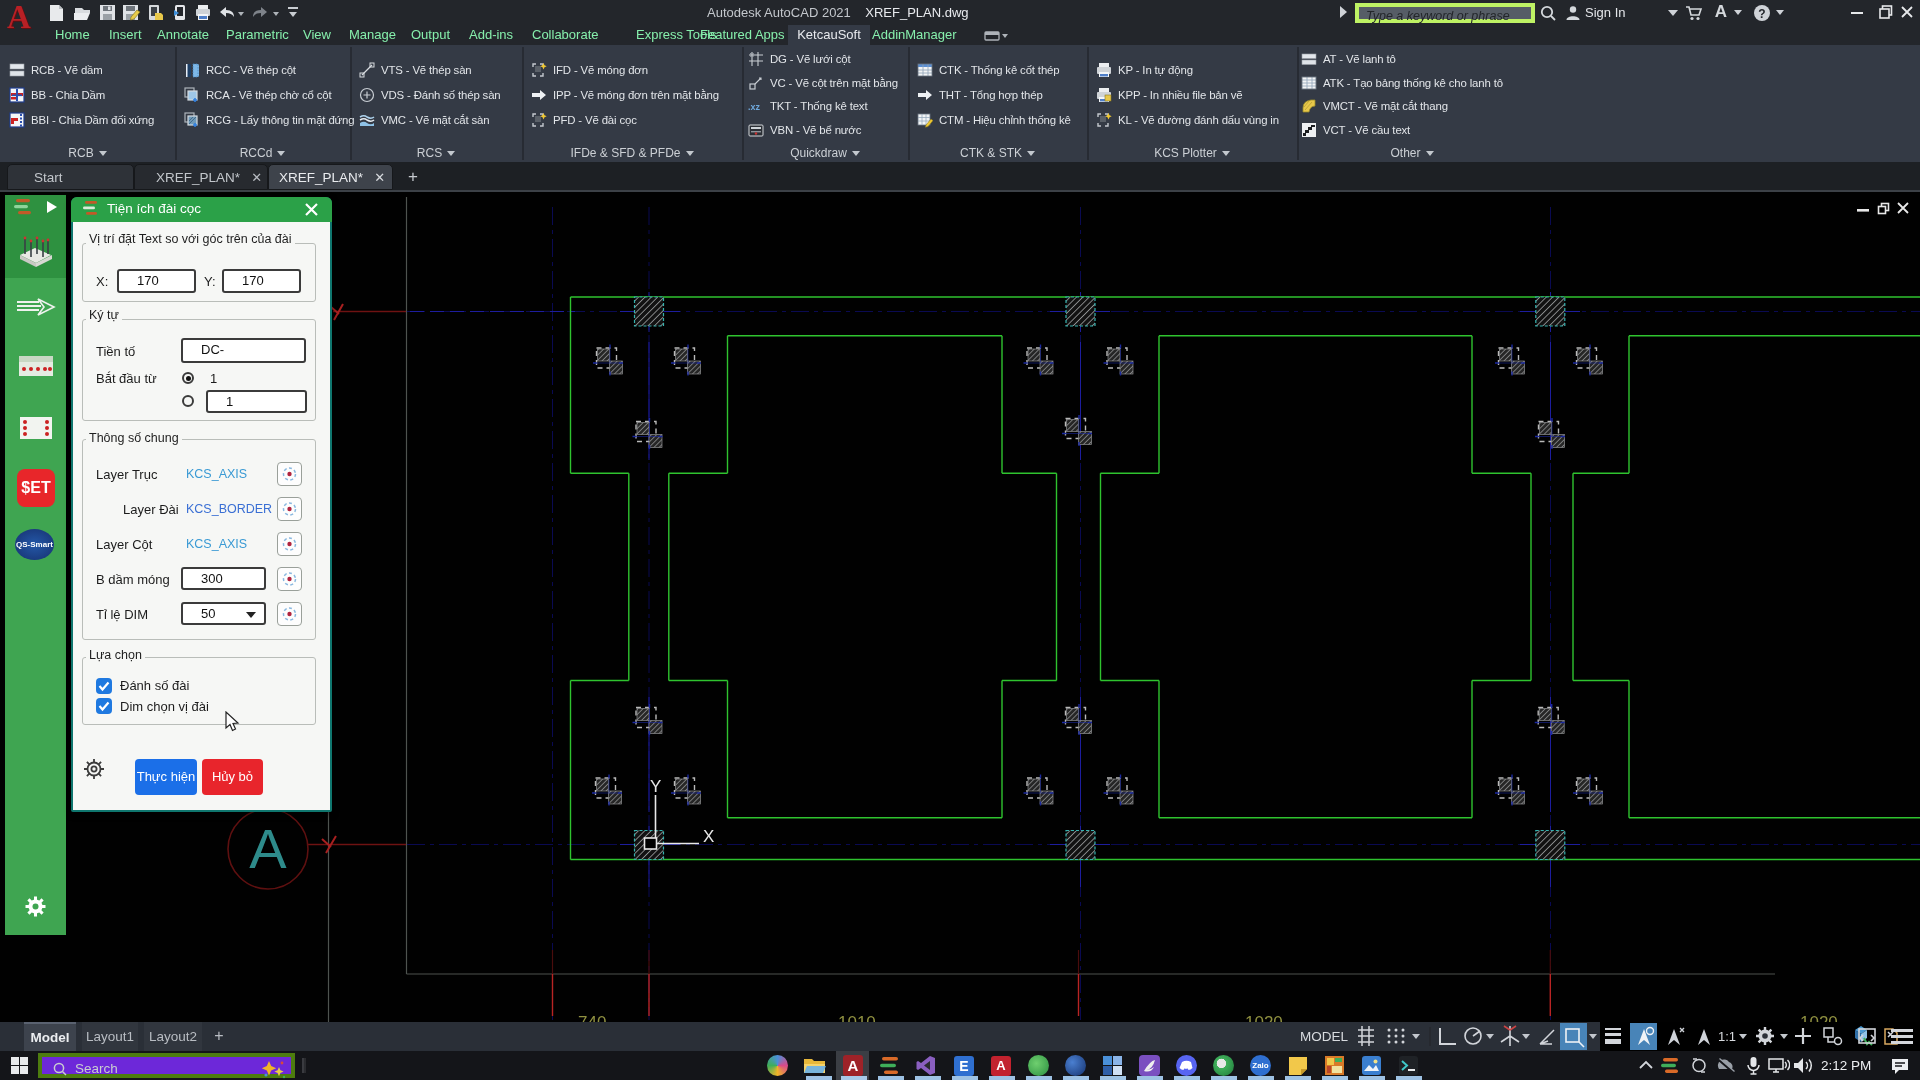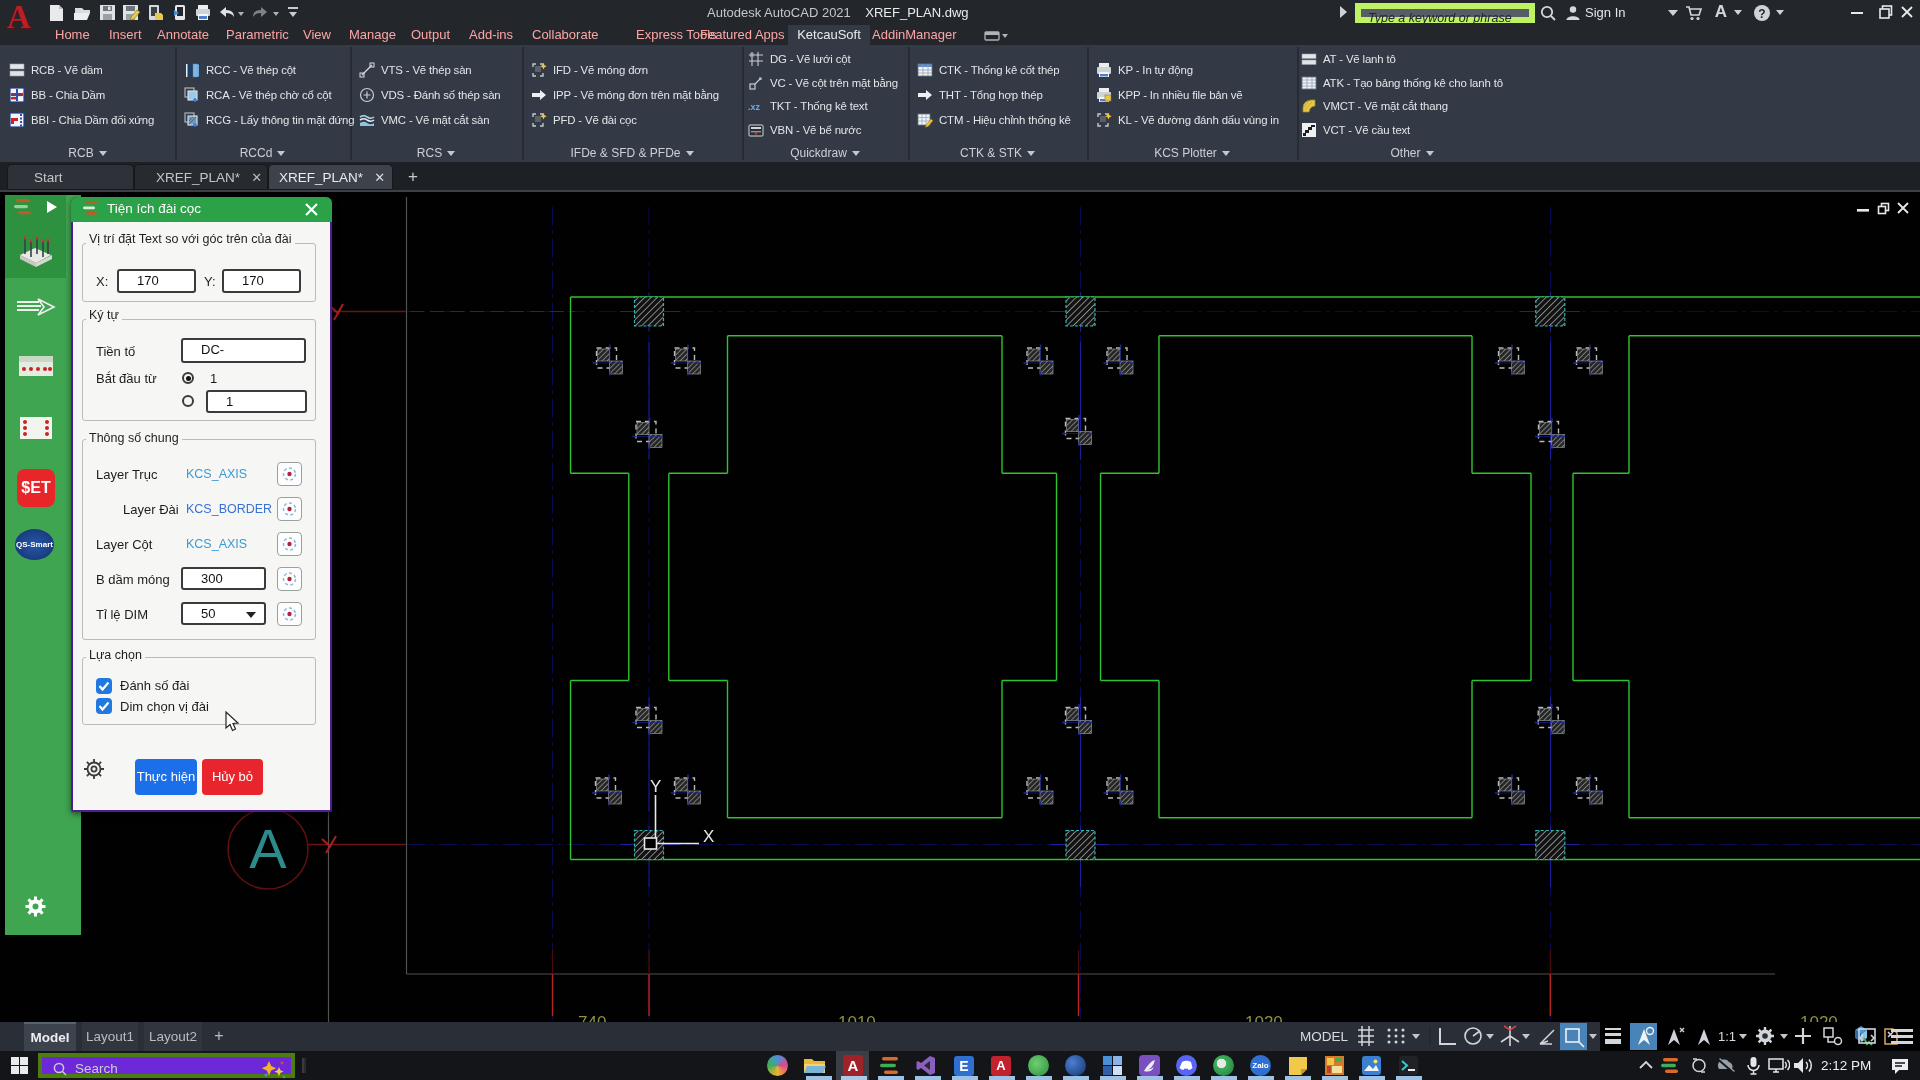--- a/index.html
+++ b/index.html
@@ -4,21 +4,21 @@
 <style>
   * { margin:0; padding:0; box-sizing:border-box; }
   html,body { width:1920px; height:1080px; overflow:hidden; background:#000; }
   body { font-family:"Liberation Sans", sans-serif; }
   #app { position:absolute; left:0; top:0; width:1920px; height:1080px; background:#000; }
   .abs { position:absolute; }
 
   
   #titlebar { position:absolute; left:0; top:0; width:1920px; height:25px; background:#23262b; }
   #menurow { position:absolute; left:0; top:25px; width:1920px; height:20px; background:#23262b; }
-  .mtab { position:absolute; top:0; height:20px; line-height:20px; color:#fca5a5; font-size:13px; }
+  .mtab { position:absolute; top:0; height:20px; line-height:20px; color:#86efac; font-size:13px; }
   .mtab.active { background:#343a45; color:#e8eaee; }
 
   
   #ribbon { position:absolute; left:0; top:45px; width:1920px; height:117px; background:#343a45; }
   .rsep { position:absolute; top:2px; width:2px; height:113px; background:#272b33; }
   .ritem { position:absolute; height:20px; }
   .ritem .ic { position:absolute; left:0; top:2px; width:16px; height:16px; }
   .ritem .tx { position:absolute; left:22px; top:0; height:20px; line-height:20px; white-space:nowrap; color:#e2e5e9; font-size:11.4px; letter-spacing:-0.15px; }
   .rfoot { position:absolute; top:99px; height:18px; line-height:18px; text-align:center; color:#ccd0d5; font-size:12px; white-space:nowrap; }
   .rfoot .car { display:inline-block; width:0; height:0; border-left:4px solid transparent; border-right:4px solid transparent; border-top:5px solid #c3c8ce; margin-left:5px; vertical-align:middle; }
@@ -30,24 +30,24 @@
 
   
   #canvas { position:absolute; left:0; top:192px; width:1920px; height:830px; background:#010101; }
 
   
   #statusbar { position:absolute; left:0; top:1022px; width:1600px; height:29px; background:#2a2f37; }
   
   #taskbar { position:absolute; left:0; top:1051px; width:1920px; height:29px; background:#141519; }
 
   
-  #sidebar { position:absolute; left:5px; top:195px; width:76px; height:740px; background:#3fa551; }
+  #sidebar { position:absolute; left:5px; top:195px; width:61px; height:740px; background:#3fa551; }
 
   
-  #dialog { position:absolute; left:71px; top:197px; width:261px; height:615px; background:#f6f7f5; border:2px solid #4c1d95; border-radius:6px 6px 2px 2px; box-shadow:0 2px 6px rgba(0,0,0,.5); }
+  #dialog { position:absolute; left:71px; top:197px; width:261px; height:615px; background:#f6f7f5; border:2px solid #0f766e; border-radius:6px 6px 2px 2px; box-shadow:0 2px 6px rgba(0,0,0,.5); }
   #dlg-title { position:absolute; left:-2px; top:-2px; width:261px; height:25px; background:#2ba148; border-radius:6px 6px 0 0; }
   .grp { position:absolute; border:1px solid #b9bdb9; border-radius:3px; }
   .grplab { position:absolute; background:#f6f7f5; color:#1e1e1e; font-size:12.5px; padding:0 3px; white-space:nowrap; }
   .dlbl { position:absolute; color:#1c1c1c; font-size:13px; white-space:nowrap; }
   .dinp { position:absolute; background:#fff; border:2px solid #3b3b3b; border-radius:3px; color:#111; font-size:13px; line-height:20px; padding-left:18px; }
   .layval { position:absolute; font-size:12.5px; }
   .pickbtn { position:absolute; width:25px; height:24px; background:#fdfdfd; border:1px solid #9aa09a; border-radius:4px; }
 </style>
 </head>
 <body>
@@ -113,21 +113,21 @@
           <path d="M1,3 l3,4 3,-4z" fill="#aeb3b9"></path>
         </g>
 
       <g transform="translate(238,0)">
           <rect x="2" y="4" width="10" height="2" fill="#c9cdd2"></rect>
           <path d="M3,9 l4,5 4,-5z" fill="#c9cdd2"></path>
         </g>
     </svg>
     <div class="abs" style="left:707px;top:0;height:25px;line-height:25px;font-size:13px;color:#c3c7cc;">Autodesk AutoCAD 2021&nbsp;&nbsp;&nbsp; <span style="color:#e8eaee">XREF_PLAN.dwg</span></div>
     <div class="abs" style="left:1340px;top:6px;width:0;height:0;border-top:6px solid transparent;border-bottom:6px solid transparent;border-left:7px solid #cfd3d8;"></div>
-    <div class="abs" style="left:1355px;top:3px;width:180px;height:20px;background:#565d66;border:6px solid #bef264;color:#23262a;font-size:12.5px;font-style:italic;line-height:18px;padding-left:7px;">Type a keyword or phrase</div>
+    <div class="abs" style="left:1355px;top:3px;width:180px;height:20px;background:#565d66;border:4px solid #bef264;color:#23262a;font-size:12.5px;font-style:italic;line-height:18px;padding-left:7px;">Type a keyword or phrase</div>
     <svg class="abs" style="left:1539px;top:4px;" width="18" height="18" viewBox="0 0 18 18">
         <circle cx="8" cy="8" r="5.2" fill="none" stroke="#d4d8dc" stroke-width="1.8"></circle>
         <line x1="12" y1="12" x2="16" y2="16" stroke="#d4d8dc" stroke-width="1.8"></line>
       </svg>
     <svg class="abs" style="left:1564px;top:4px;" width="18" height="18" viewBox="0 0 18 18">
         <circle cx="9" cy="5.5" r="3.2" fill="#d4d8dc"></circle>
         <path d="M2.5,16 c0,-5 13,-5 13,0 z" fill="#d4d8dc"></path>
       </svg>
     <div class="abs" style="left:1585px;top:0;height:25px;line-height:25px;color:#e4e6ea;font-size:13px;">Sign In</div>
     <div class="abs" style="left:1668px;top:10px;width:0;height:0;border-left:5px solid transparent;border-right:5px solid transparent;border-top:6px solid #cfd3d8;"></div>

